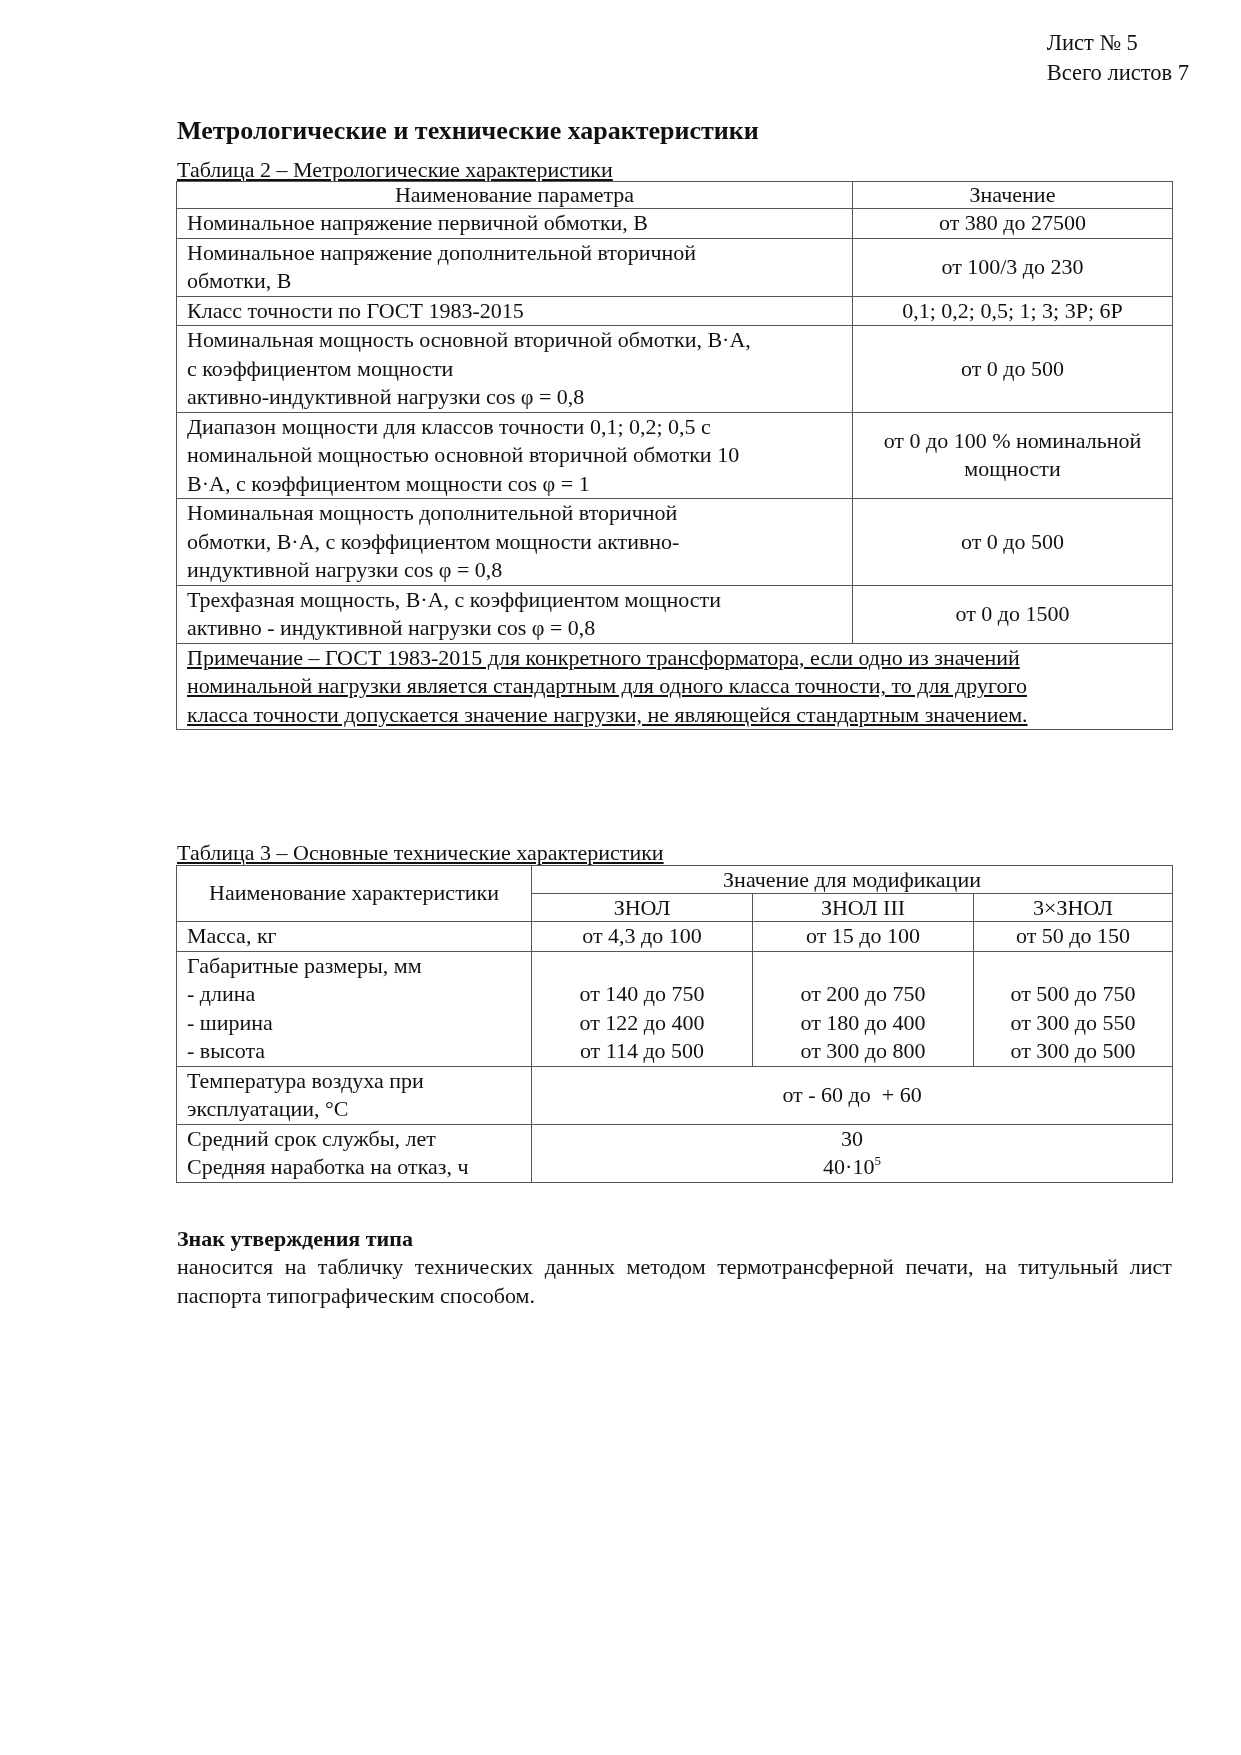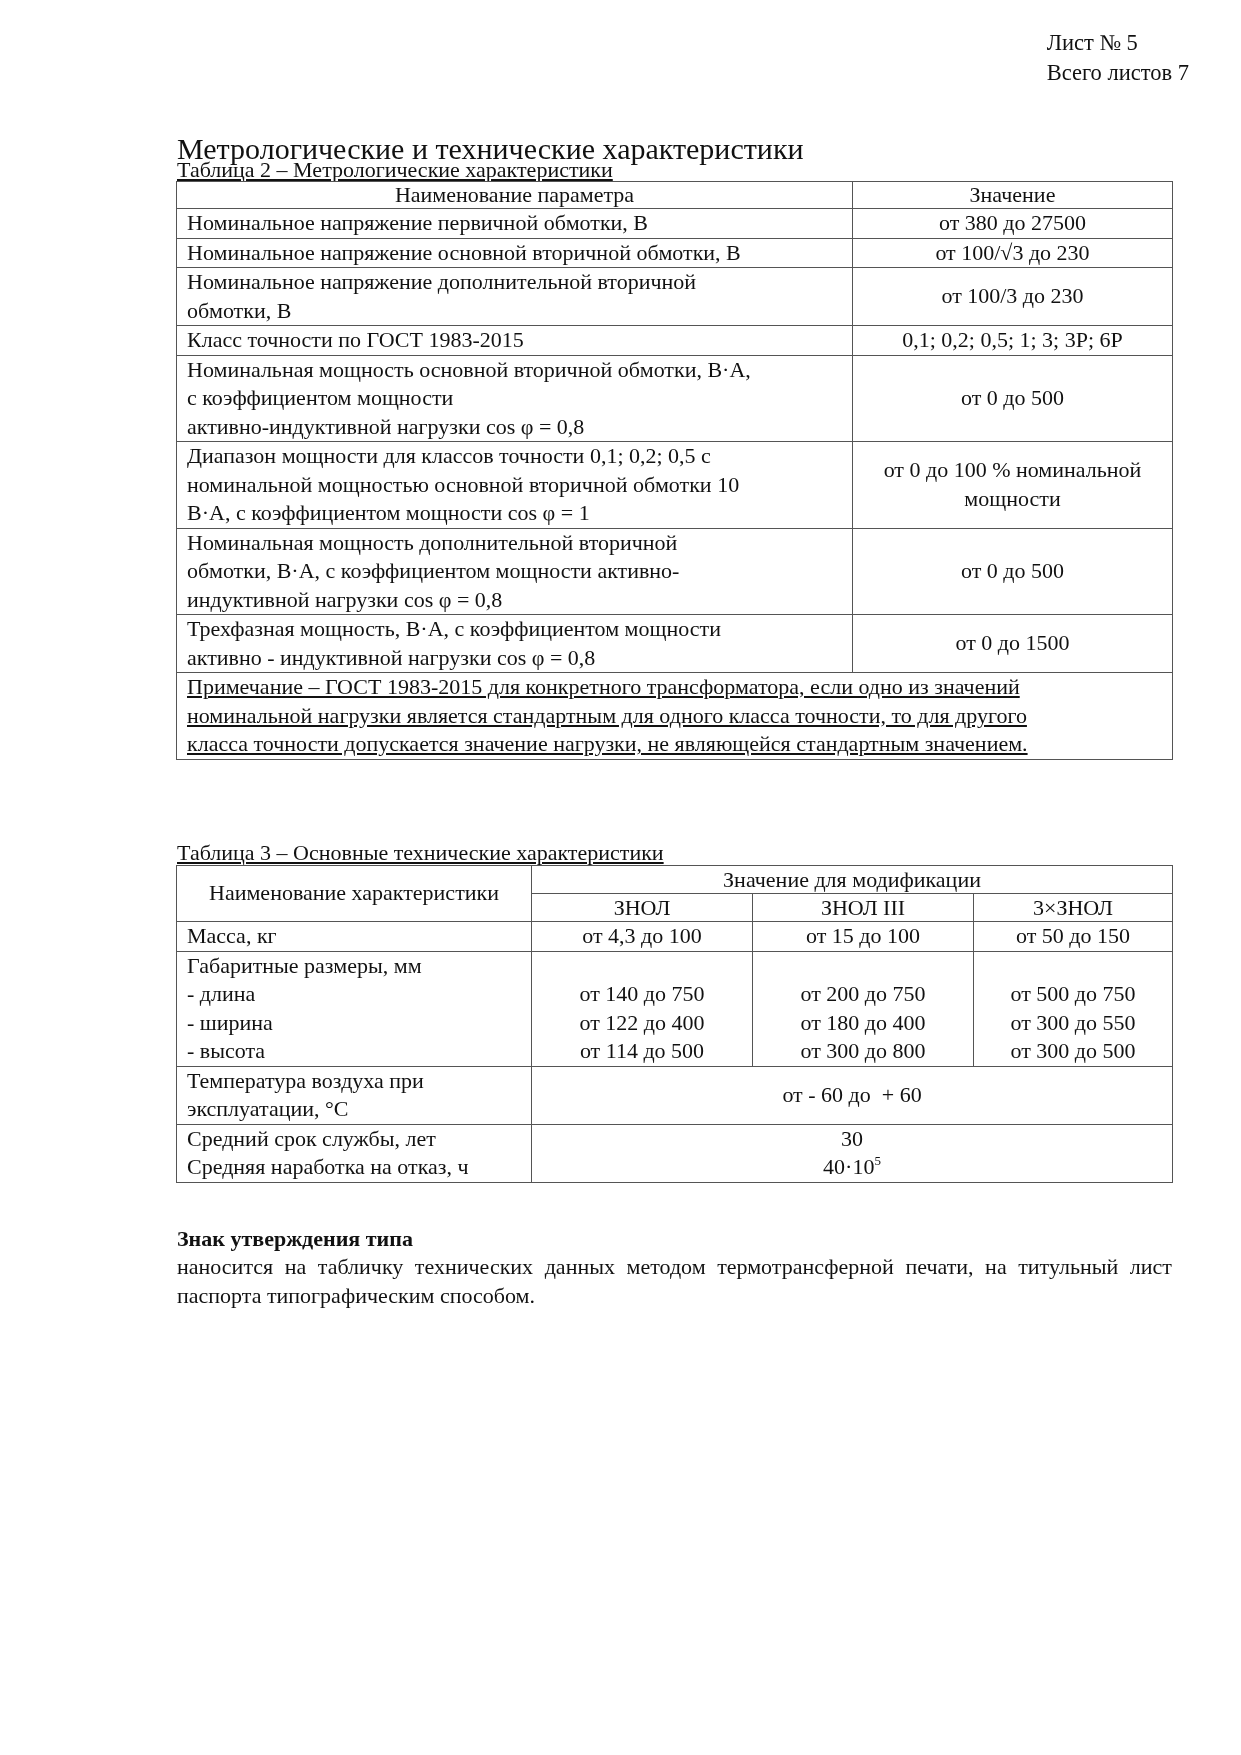--- a/index.html
+++ b/index.html
@@ -7,22 +7,22 @@
     width: 1241px; height: 1755px; position: relative; overflow: hidden;
     font-family: "Liberation Serif", "DejaVu Serif", serif;
     color: #111111;
     font-size: 22px;
   }
   .page-header {
     position: absolute; right: 52px; top: 28px; text-align: left;
     font-size: 22.5px; line-height: 30px;
   }
   .section-title {
-    position: absolute; left: 177px; top: 132px;
-    font-weight: normal; font-size: 30px;
+    position: absolute; left: 177px; top: 116px;
+    font-weight: bold; font-size: 26px;
   }
   .caption {
     position: absolute; left: 177px; font-size: 22px; line-height: 24px; text-decoration: underline;
   }
   table.grid {
     position: absolute; left: 176px; width: 996px;
     border-collapse: collapse; table-layout: fixed;
     font-size: 22px; line-height: 28.5px;
   }
   table.grid td {
@@ -61,24 +61,20 @@
       <col style="width:320px">
     </colgroup>
   <tbody>
       <tr style="height:26px;">
     <td class="hdr">Наименование параметра</td>
     <td class="hdr">Значение</td>
   </tr>
   <tr style="height:26px;">
     <td class="l">Номинальное напряжение первичной обмотки, В</td>
     <td class="c">от 380 до 27500</td>
-  </tr>
-  <tr style="height:26px;">
-    <td class="l">Номинальное напряжение основной вторичной обмотки, В</td>
-    <td class="c">от 100/√3 до 230</td>
   </tr>
   <tr style="height:54px;">
     <td class="l multiline">
       <span>Номинальное напряжение дополнительной вторичной</span>
       <span>обмотки, В</span>
     </td>
     <td class="c">от 100/3 до 230</td>
   </tr>
   <tr style="height:26px;">
     <td class="l">Класс точности по ГОСТ 1983-2015</td>

